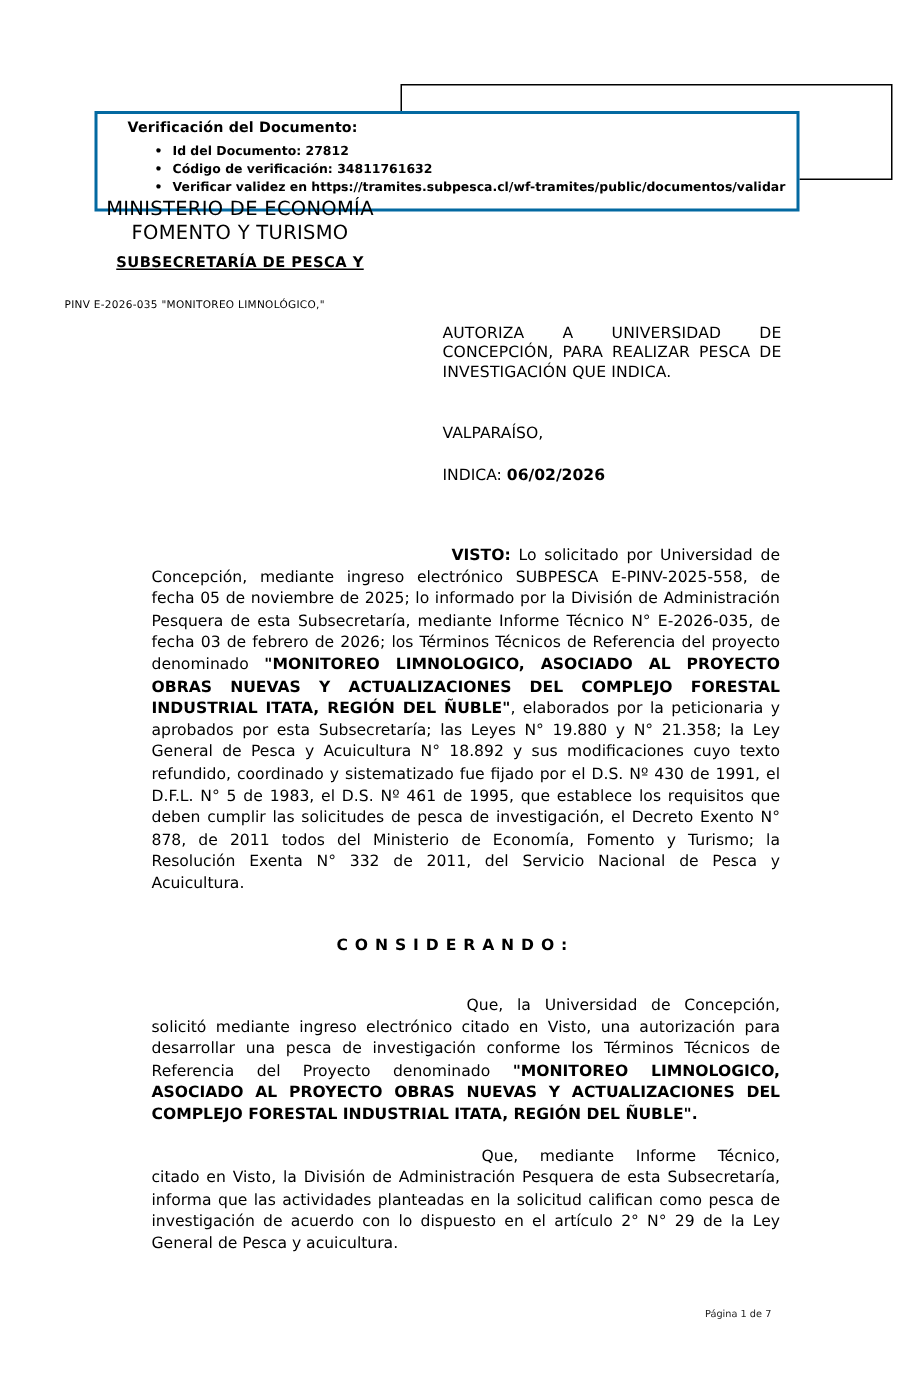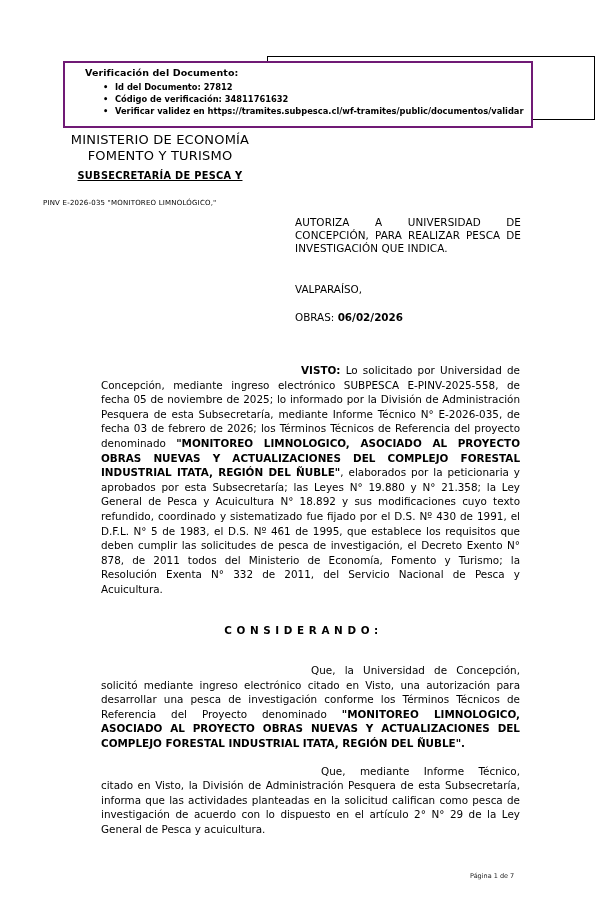--- a/index.html
+++ b/index.html
@@ -10,22 +10,22 @@
     font-family:"DejaVu Sans",sans-serif;
     color:#000;
     overflow:hidden;
   }
   
   .bg-box{
     position:absolute;left:267px;top:56px;width:326px;height:62px;
     border:1px solid #000;background:#fff;z-index:1;
   }
   .verify-box{
-    position:absolute;left:63px;top:61px;width:446px;height:59px;
-    border:2px solid #701a75;background:#fff;z-index:2;
+    position:absolute;left:63px;top:74px;width:446px;height:59px;
+    border:2px solid #0369a1;background:#fff;z-index:2;
     padding:4px 0 0 20px;
   }
   .verify-title{font-size:9.5px;font-weight:700;letter-spacing:.1px;}
   .verify-list{margin:3px 0 0 0;padding-left:30px;list-style:none;}
   .verify-list li{
     font-size:8.3px;font-weight:700;line-height:12px;white-space:nowrap;
     position:relative;
   }
   .verify-list li .bullet{
     position:absolute;left:-12px;top:0;font-size:8.3px;
@@ -90,21 +90,21 @@
     <div class="subsecretaria">
       <div>SUBSECRETARÍA DE PESCA Y</div>
     </div>
   </div>
 
   <div class="file-ref">PINV E-2026-035 "MONITOREO LIMNOLÓGICO,"</div>
 
   <div class="title-block">
     <p class="subject">AUTORIZA A UNIVERSIDAD DE CONCEPCIÓN, PARA REALIZAR PESCA DE INVESTIGACIÓN QUE INDICA.</p>
     <p class="city">VALPARAÍSO,</p>
-    <p class="fecha"><span>OBRAS: </span><b>06/02/2026</b></p>
+    <p class="fecha"><span>INDICA: </span><b>06/02/2026</b></p>
   </div>
 
   <div class="body-col">
     <p class="para indent-visto"><b>VISTO:</b><span> Lo solicitado por Universidad de Concepción, mediante ingreso electrónico SUBPESCA E-PINV-2025-558, de fecha 05 de noviembre de 2025; lo informado por la División de Administración Pesquera de esta Subsecretaría, mediante Informe Técnico N° E-2026-035, de fecha 03 de febrero de 2026; los Términos Técnicos de Referencia del proyecto denominado </span><b>"MONITOREO LIMNOLOGICO, ASOCIADO AL PROYECTO OBRAS NUEVAS Y ACTUALIZACIONES DEL COMPLEJO FORESTAL INDUSTRIAL ITATA, REGIÓN DEL ÑUBLE"</b><span>, elaborados por la peticionaria y aprobados por esta Subsecretaría; las Leyes N° 19.880 y N° 21.358; la Ley General de Pesca y Acuicultura N° 18.892 y sus modificaciones cuyo texto refundido, coordinado y sistematizado fue fijado por el D.S. Nº 430 de 1991, el D.F.L. N° 5 de 1983, el D.S. Nº 461 de 1995, que establece los requisitos que deben cumplir las solicitudes de pesca de investigación, el Decreto Exento N° 878, de 2011 todos del Ministerio de Economía, Fomento y Turismo; la Resolución Exenta N° 332 de 2011, del Servicio Nacional de Pesca y Acuicultura.</span></p>
 
     <p class="para considerando-heading">C O N S I D E R A N D O :</p>
 
     <p class="para indent-1"><span>Que, la Universidad de Concepción, solicitó mediante ingreso electrónico citado en Visto, una autorización para desarrollar una pesca de investigación conforme los Términos Técnicos de Referencia del Proyecto denominado </span><b>"MONITOREO LIMNOLOGICO, ASOCIADO AL PROYECTO OBRAS NUEVAS Y ACTUALIZACIONES DEL COMPLEJO FORESTAL INDUSTRIAL ITATA, REGIÓN DEL ÑUBLE".</b></p>
 
     <p class="para indent-2">Que, mediante Informe Técnico, citado en Visto, la División de Administración Pesquera de esta Subsecretaría, informa que las actividades planteadas en la solicitud califican como pesca de investigación de acuerdo con lo dispuesto en el artículo 2° N° 29 de la Ley General de Pesca y acuicultura.</p>

